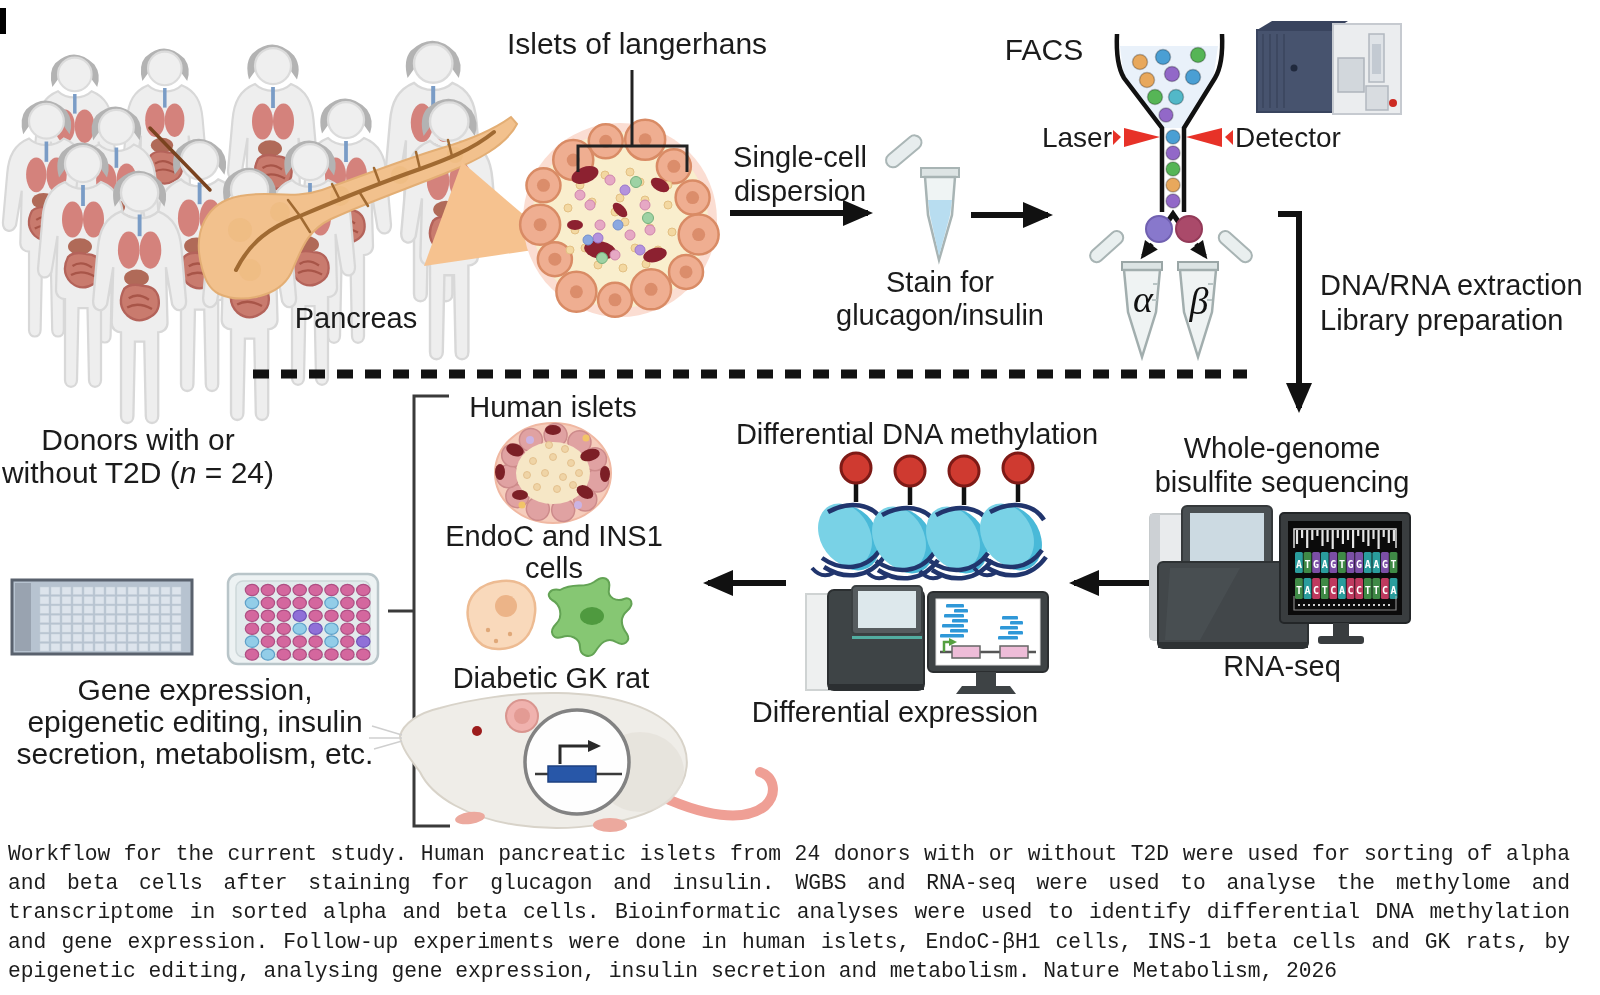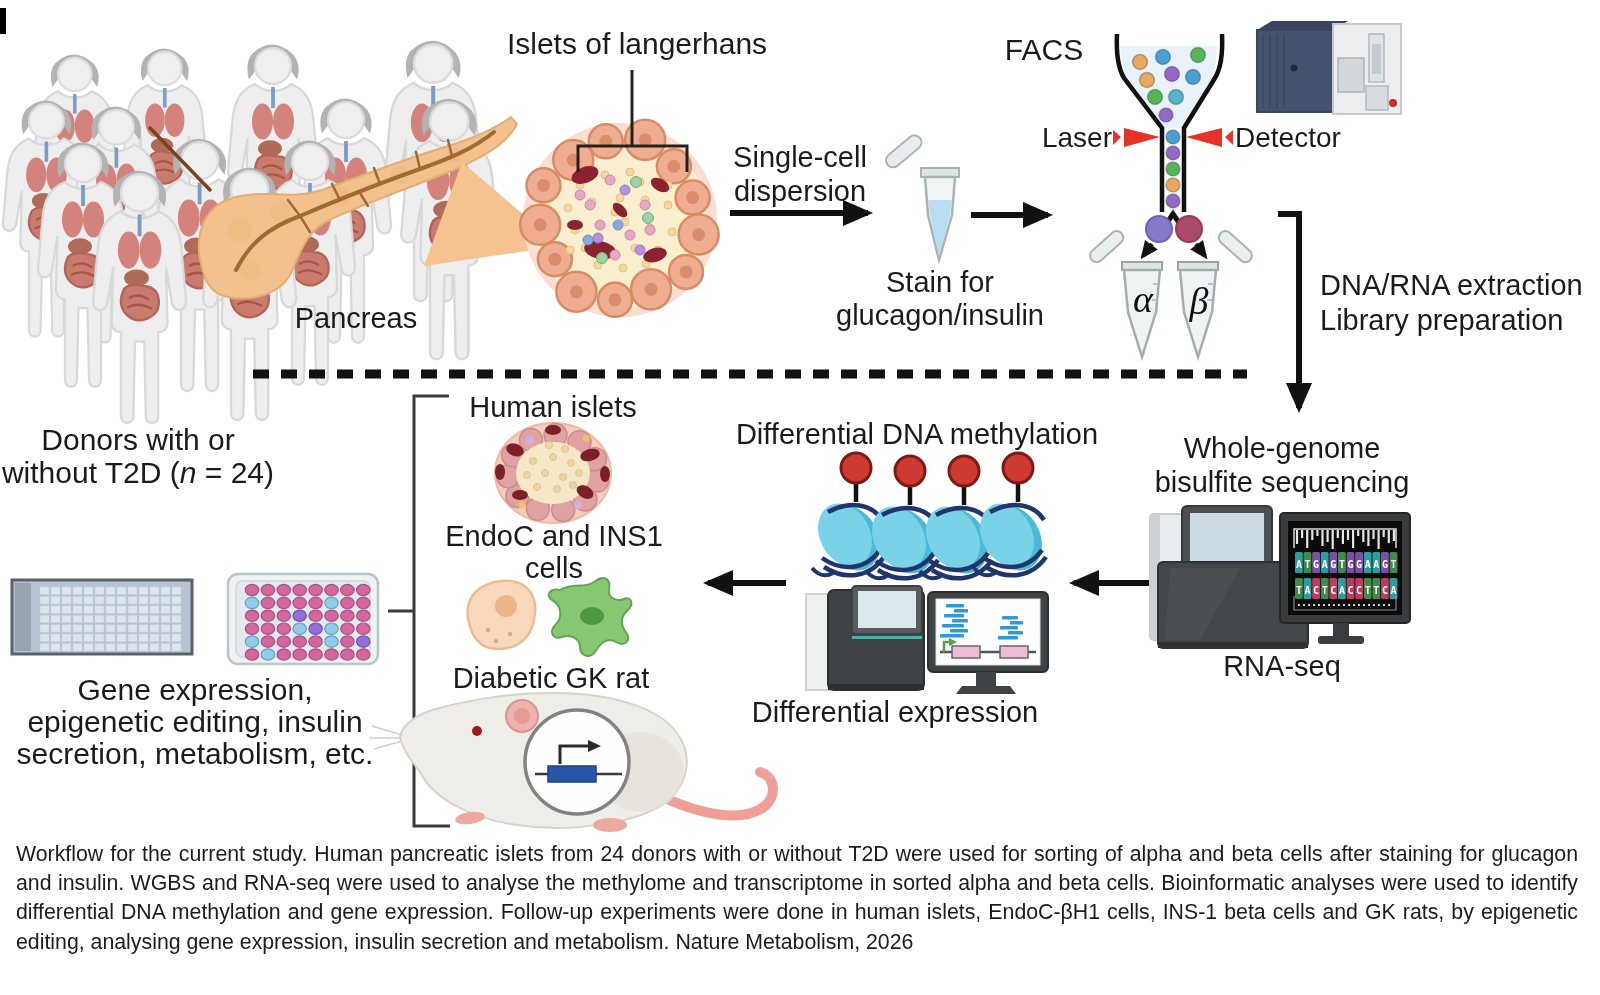--- a/index.html
+++ b/index.html
@@ -3,23 +3,23 @@
 <meta charset="utf-8">
 <style>
   html,body{margin:0;padding:0;}
   body{
     width:1600px;height:995px;position:relative;background:#ffffff;overflow:hidden;
     font-family:"Liberation Sans", sans-serif;
   }
   #figure-svg{position:absolute;left:0;top:0;}
   .lbl{fill:#1b1b1b;font-family:"Liberation Sans",sans-serif;}
   #caption{
-    position:absolute;left:16px;top:840px;width:1562px;
+    position:absolute;left:8px;top:840px;width:1562px;
     font-size:21.3px;line-height:1.37;color:#1c1c1c;text-align:justify;
-    font-family:Liberation Sans, sans-serif;margin:0;
+    font-family:Liberation Mono, monospace;margin:0;
   }
   #corner-mark{position:absolute;left:0;top:8px;width:6px;height:26px;background:#000;}
 </style>
 </head>
 <body>
 
 <div id="corner-mark"></div>
 
 <svg id="figure-svg" width="1600" height="838" viewBox="0 0 1600 838">
   <defs>

